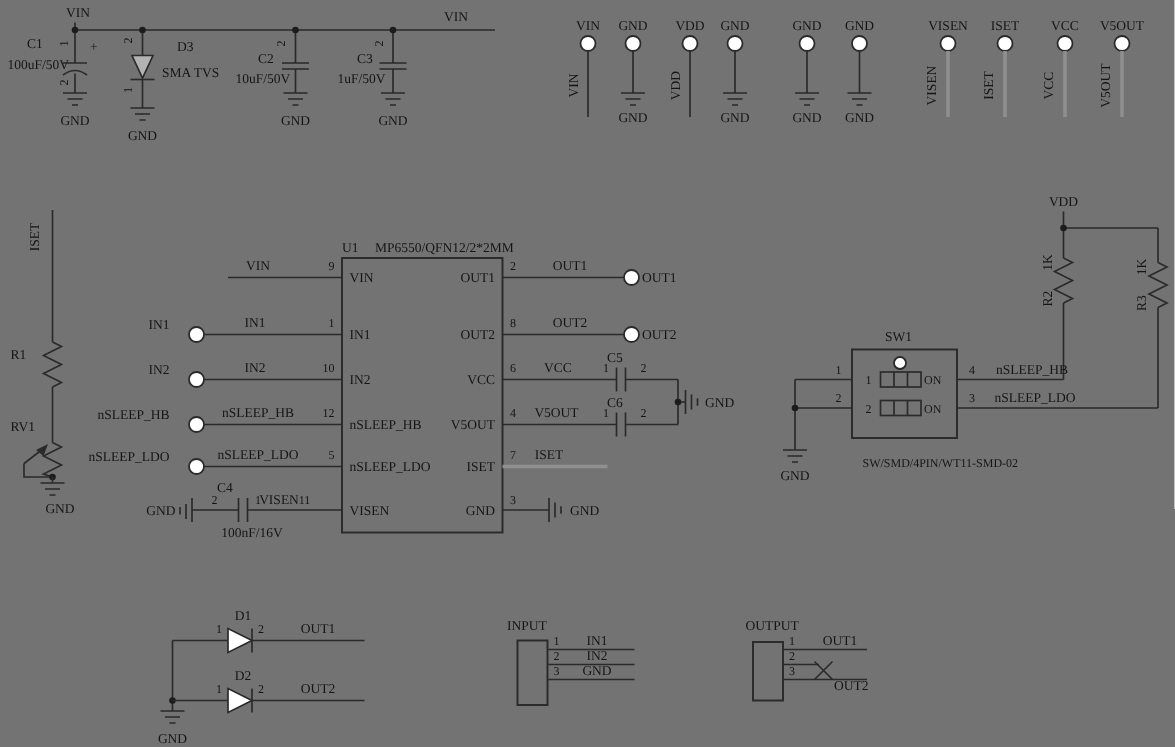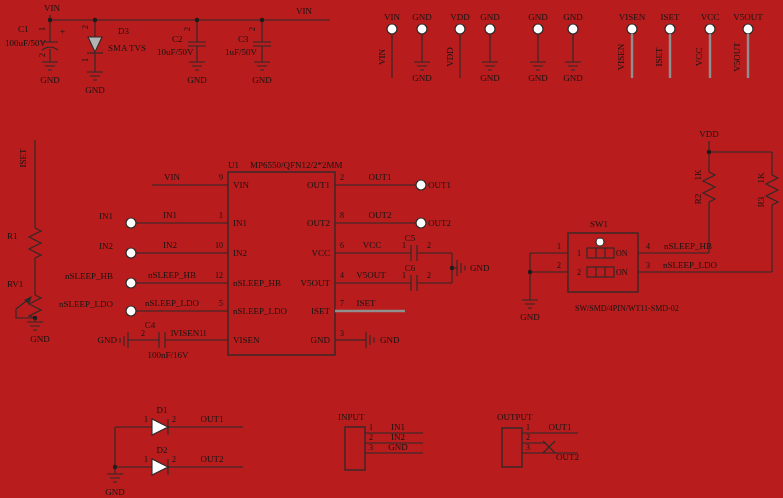--- a/index.html
+++ b/index.html
@@ -1,16 +1,16 @@
 <!DOCTYPE html>
 <html><head>
 <meta charset="utf-8">
 <style>
   html,body{margin:0;padding:0;background:#ffffff;}
-  .canvas{width:783px;height:498px;background:#b91c1c;position:relative;overflow:hidden;}
+  .canvas{width:783px;height:498px;background:#737373;position:relative;overflow:hidden;}
   svg text{font-family:"Liberation Serif",serif;font-size:9px;fill:#151515;}
   svg text.pin{font-size:8px;}
   svg text.small{font-size:8px;}
   .ta-m{text-anchor:middle;}
   .ta-e{text-anchor:end;}
   .wire{stroke:#2a2a2a;stroke-width:1.1;fill:none;}
   .wire-gray{stroke:#8f8f8f;stroke-width:2.4;fill:none;}
   .sym{stroke:#2a2a2a;stroke-width:1.1;fill:none;}
   .box{stroke:#2a2a2a;stroke-width:1.3;fill:none;}
   .port{stroke:#2a2a2a;stroke-width:1.2;fill:#ffffff;}

